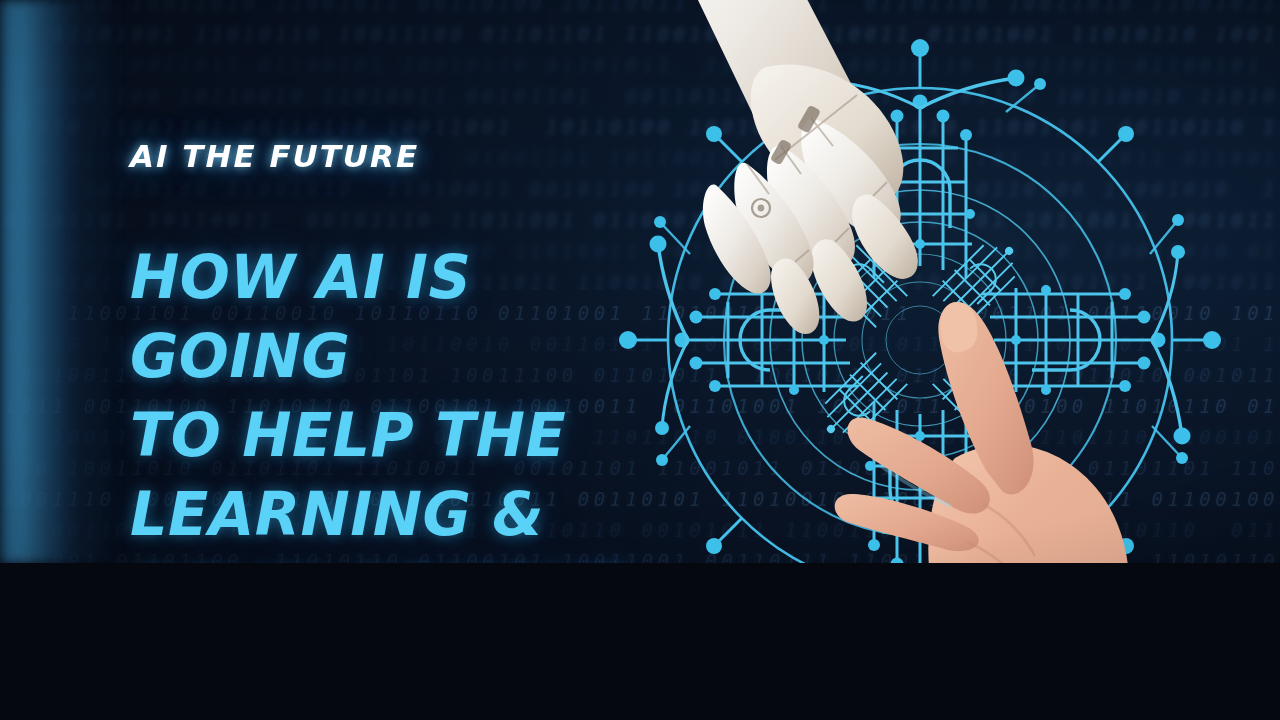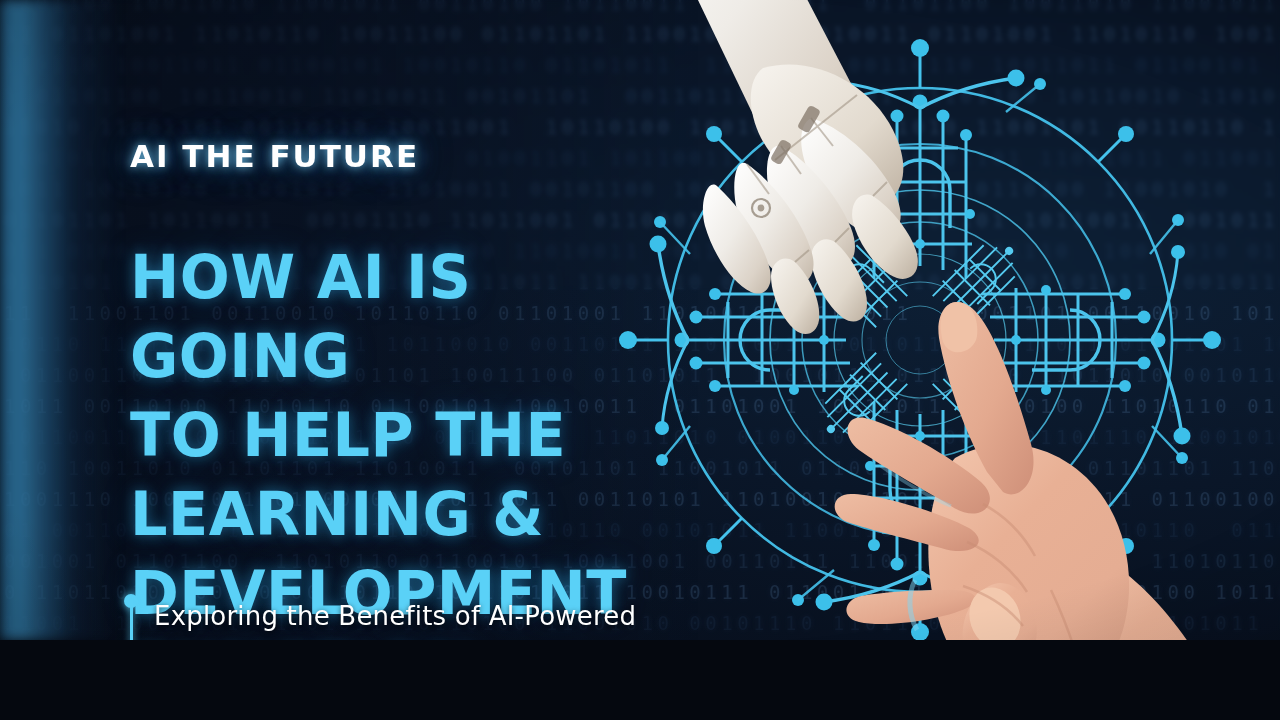--- a/index.html
+++ b/index.html
@@ -1,24 +1,25 @@
 <!DOCTYPE html>
 <html><head>
 <meta charset="utf-8">
 <title>AI The Future — L&amp;D</title>
 <style>
   html,body{margin:0;padding:0;background:#05080f;}
   *{box-sizing:border-box;}
 
   .stage{
     position:relative;
-    width:1280px;height:640px;
+    width:1280px;height:563px;
     overflow:hidden;
     background:#4c1d95;
     font-family:"Liberation Sans", sans-serif;
+    font-style:italic;
     -webkit-font-smoothing:antialiased;
   }
 
   
   .bg-base{
     position:absolute;inset:0;
     background:
       radial-gradient(110% 85% at 78% 42%, #0d2036 0%, #0a1628 42%, #070f1d 78%, #060b16 100%);
   }
   .bg-vignette{

